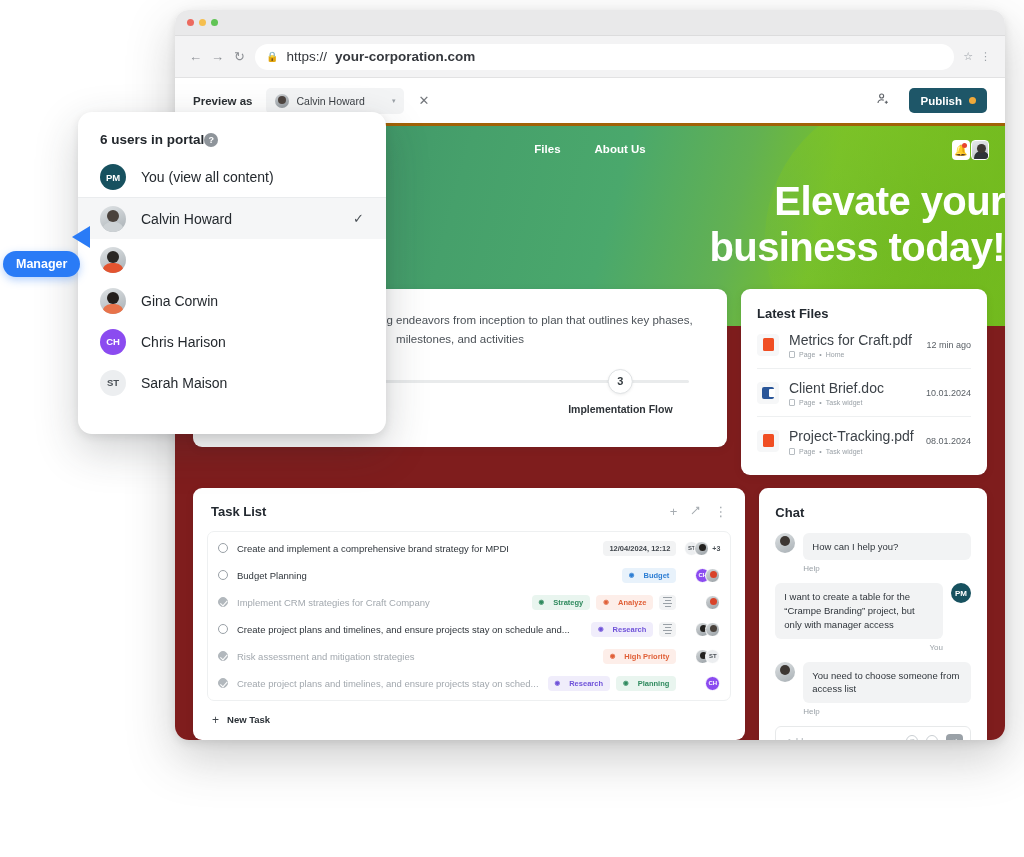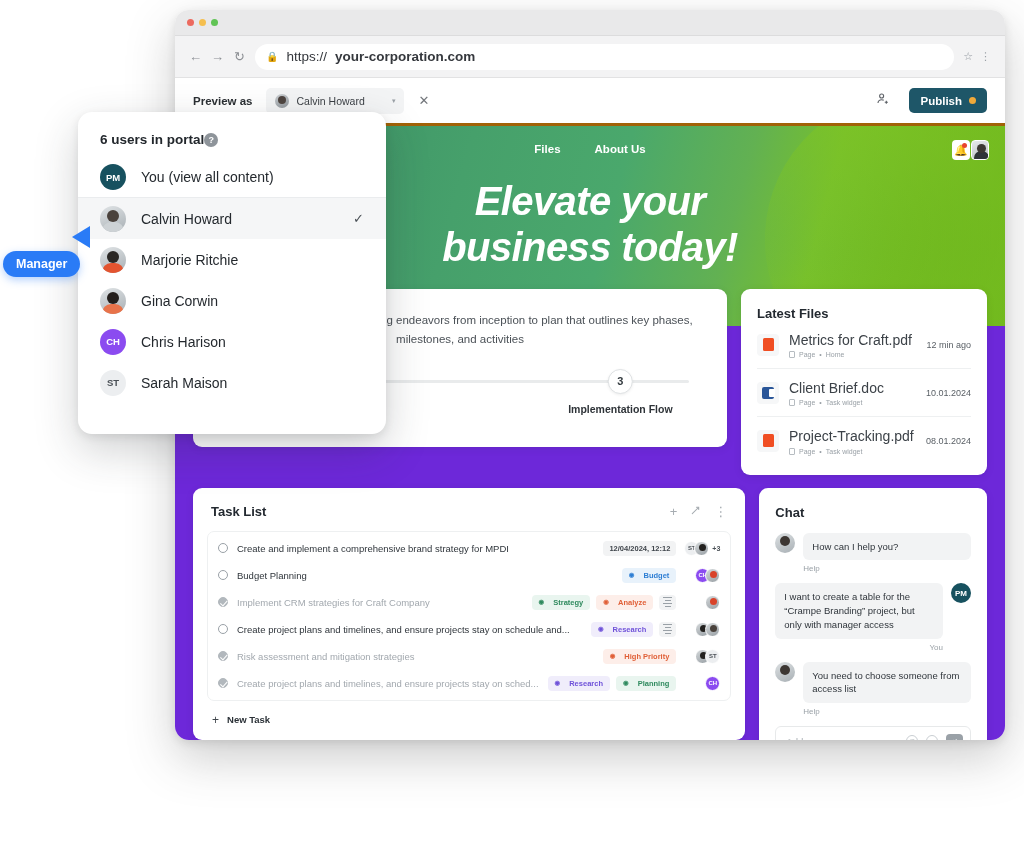--- a/index.html
+++ b/index.html
@@ -71,21 +71,21 @@
   .tb-spacer { flex: 1; }
   .tb-icon { color: #5d6167; margin-right: 18px; }
   .publish {
     background: #1e5668; color: #fff; font-size: 11.5px; font-weight: 700;
     height: 25px; border-radius: 5px; padding: 0 11px;
     display: flex; align-items: center; gap: 7px; border: none;
   }
   .publish .led { width: 7px; height: 7px; border-radius: 50%; background: #f0a93a; }
 
   
-  .canvas { position: relative; height: 614px; background: #6d28d9; }
+  .canvas { position: relative; height: 614px; background: #7f1d1d; }
 
   .hero {
     height: 200px; position: relative; overflow: hidden;
     background:
       linear-gradient(105deg,
         #1f6b57 0%, #1f6b57 3%,
         #3d9267 13%,
         #46a06b 34%,
         #4aa86c 52%,
         #62b152 66%,
@@ -119,24 +119,23 @@
   .chip.av { background: linear-gradient(160deg,#e6e9ea,#b9bfc2); }
   .chip.av::after{
     content:""; position:absolute; left:5px; top:3px; width:9px; height:9px;
     border-radius:50%; background:#3c3733;
   }
   .chip.av::before{
     content:""; position:absolute; left:2px; bottom:0px; width:15px; height:8px;
     border-radius:7px 7px 0 0; background:#2f3438;
   }
   .hero-title {
-    position: relative; z-index: 2; text-align: center; color: #fff;
+    position: relative; z-index: 2; text-align: right; color: #fff;
     font-size: 40px; font-weight: 700; line-height: 1.14; margin-top: 24px;
     letter-spacing: -0.6px;
-    font-style: italic;
   }
 
   
   .widgets { position: absolute; left: 0; right: 0; top: 163px; padding: 0 18px; }
   .row1 { display: flex; gap: 14px; align-items: flex-start; }
   .card {
     background: #ffffff; border-radius: 9px;
     box-shadow: 0 2px 10px rgba(31,41,55,.07), 0 1px 3px rgba(31,41,55,.05);
   }
   .card-about { flex: 1; padding: 22px 24px 26px; min-height: 132px; }
@@ -592,21 +591,20 @@
             <span class="body" style="background: rgb(205, 210, 213);"></span>
           </span>
           <span class="un">Calvin Howard</span>
           <span class="chk">✓</span>
         </div>
         <div class="urow">
           <span class="ua ph2">
             <span class="head" style="background: rgb(42, 39, 36);"></span>
             <span class="body" style="background: rgb(227, 84, 48);"></span>
           </span>
-          <span class="un">Marjorie Ritchie</span>
         </div>
         <div class="urow">
           <span class="ua ph2">
             <span class="head" style="background: rgb(36, 31, 28);"></span>
             <span class="body" style="background: rgb(232, 115, 74);"></span>
           </span>
           <span class="un">Gina Corwin</span>
         </div>
         <div class="urow">
           <span class="ua ch">CH</span>

